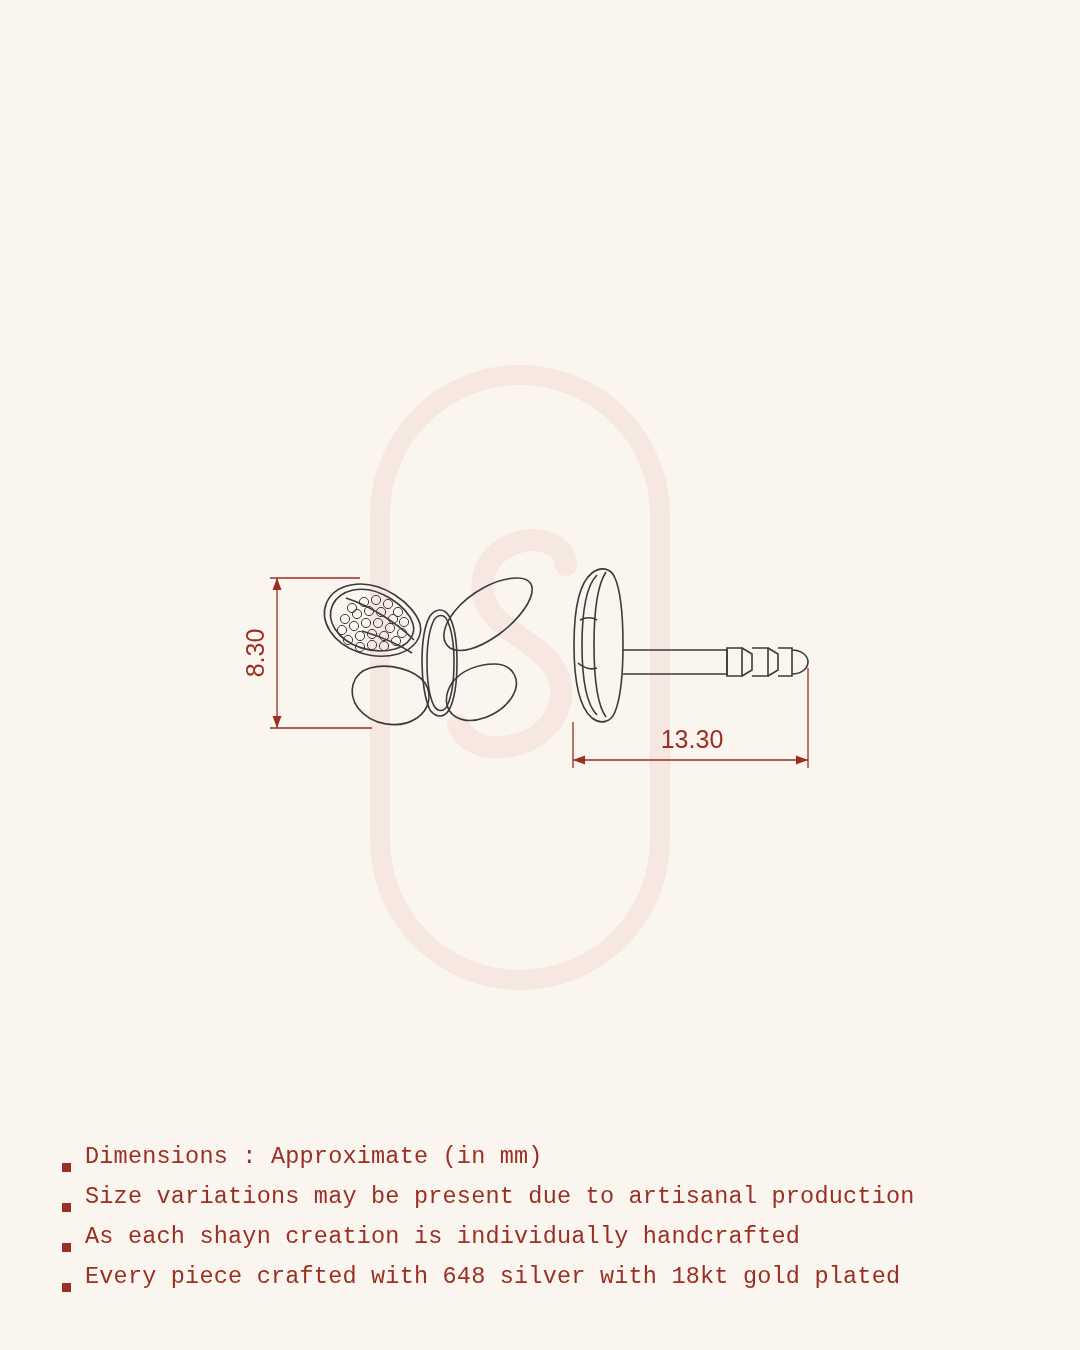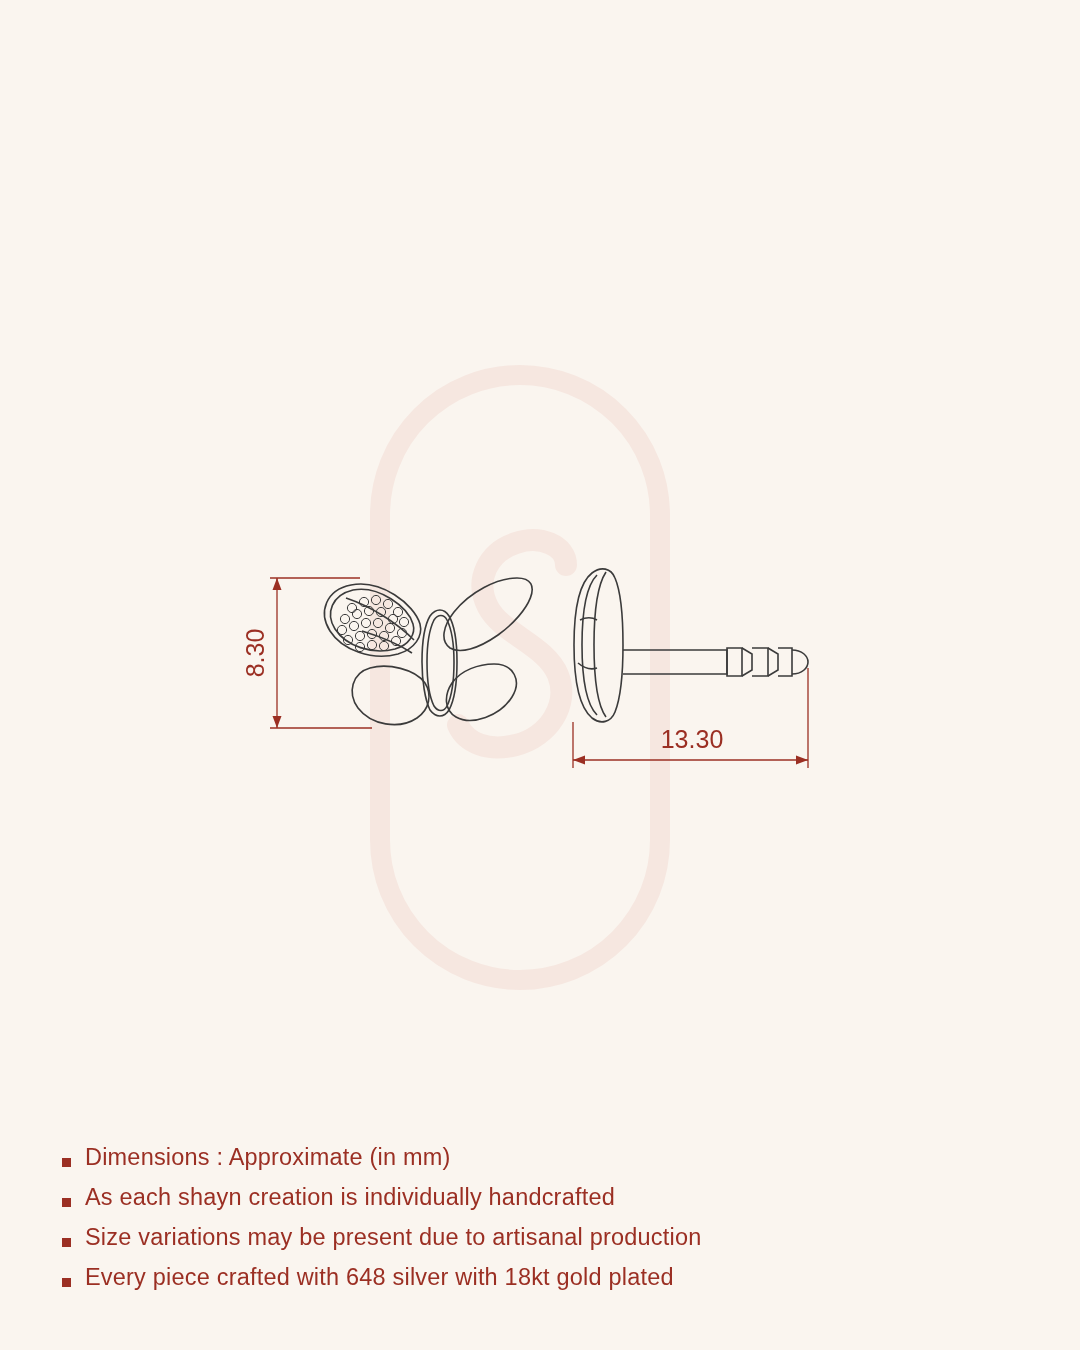--- a/index.html
+++ b/index.html
@@ -34,22 +34,23 @@
     height: 1100px;
   }
   .notes {
     position: absolute;
     left: 62px;
     top: 1142px;
     width: 940px;
   }
   .note-row {
     display: flex;
-    align-items: center;
+    align-items: flex-end;
     margin-bottom: 10px;
+    font-family: Liberation Mono, monospace;
   }
   .bullet {
     width: 9px;
     height: 9px;
     background: #9b2f23;
     margin-top: 11px;
     margin-right: 14px;
     flex: 0 0 auto;
   }
   .note-text {
@@ -168,25 +169,25 @@
     <text x="692" y="748" text-anchor="middle" fill="#9b2f23" font-family="Liberation Sans, sans-serif" font-size="25">13.30</text>
   </svg>
 
   <div class="notes">
     <div class="note-row">
       <span class="bullet"></span>
       <span class="note-text">Dimensions : Approximate (in mm)</span>
     </div>
     <div class="note-row">
       <span class="bullet"></span>
-      <span class="note-text">As each shayn creation is individually handcrafted</span>
+      <span class="note-text">Size variations may be present due to artisanal production</span>
     </div>
     <div class="note-row">
       <span class="bullet"></span>
-      <span class="note-text">Size variations may be present due to artisanal production</span>
+      <span class="note-text">As each shayn creation is individually handcrafted</span>
     </div>
     <div class="note-row">
       <span class="bullet"></span>
       <span class="note-text">Every piece crafted with 648 silver with 18kt gold plated</span>
     </div>
   </div>
 
 </div>
 
 </body></html>

